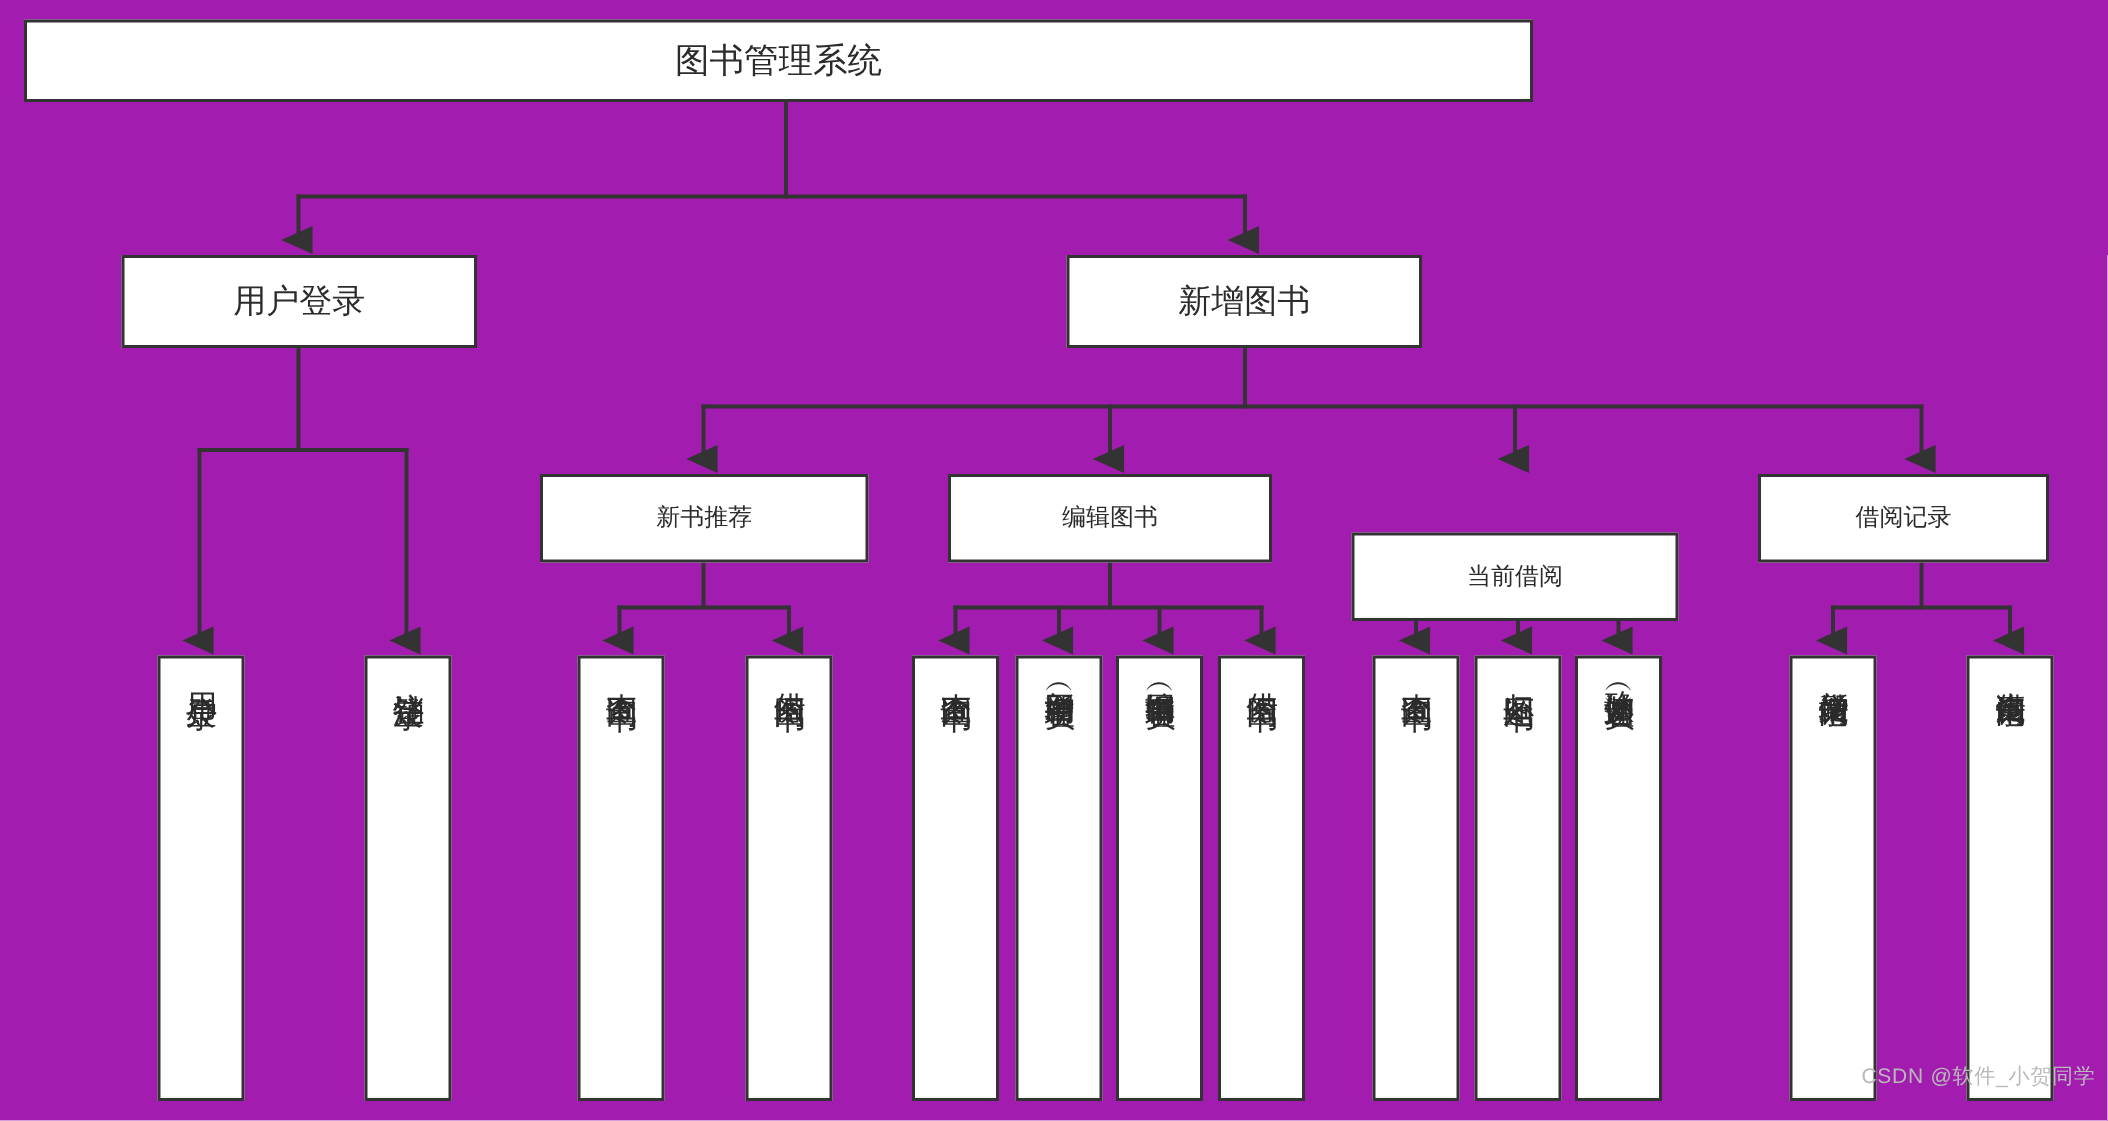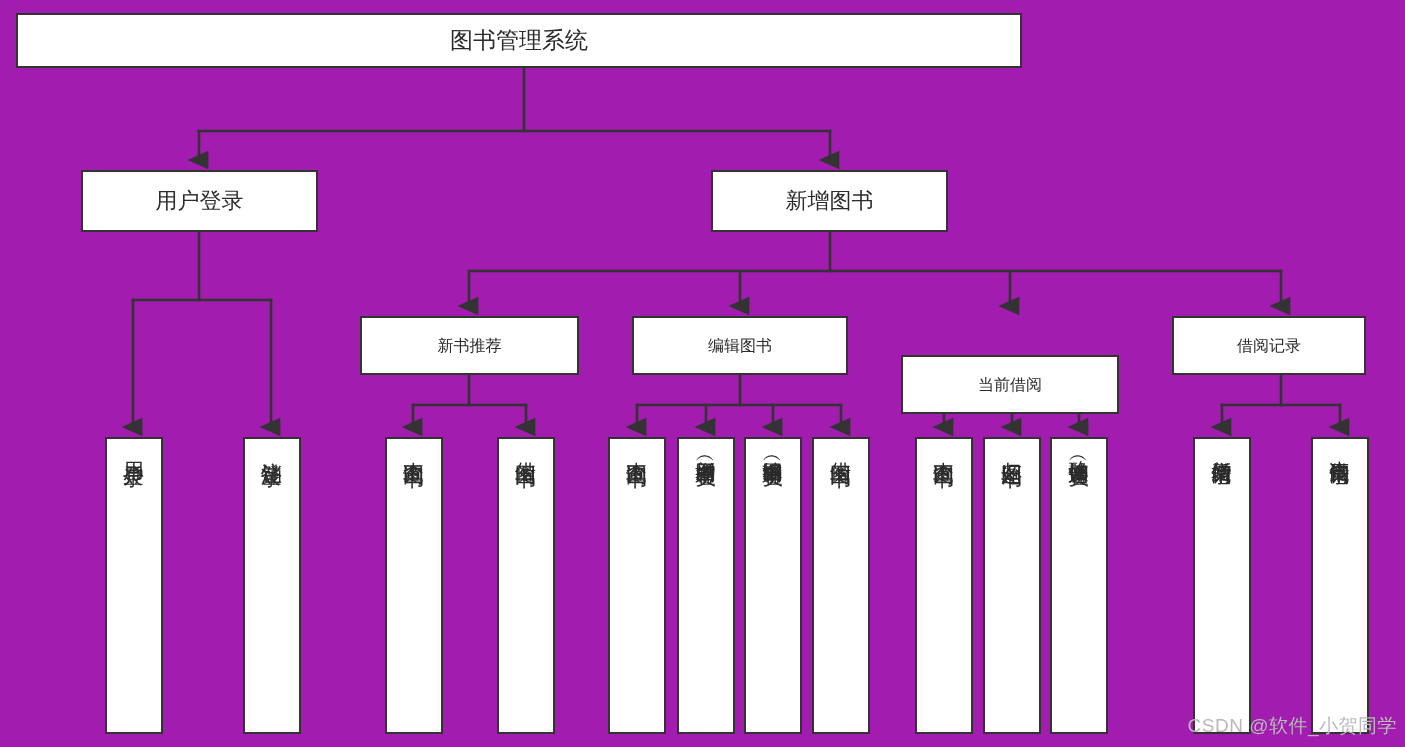--- a/index.html
+++ b/index.html
@@ -69,22 +69,22 @@
     writing-mode: vertical-rl;
     text-orientation: upright;
     font-size: 21px;
     letter-spacing: 2px;
     line-height: 1;
   }
   .node.leaf.narrow .node-label { font-size: 20px; letter-spacing: 1px; }
   .watermark {
     position: absolute;
     right: 8px;
-    bottom: 8px;
-    font-size: 19px;
+    bottom: 20px;
+    font-size: 14px;
     color: #b9b9b9;
     letter-spacing: 0.5px;
     user-select: none;
     white-space: nowrap;
   }
 </style>
 </head>
 <body>
 
 <div id="diagram-root">

